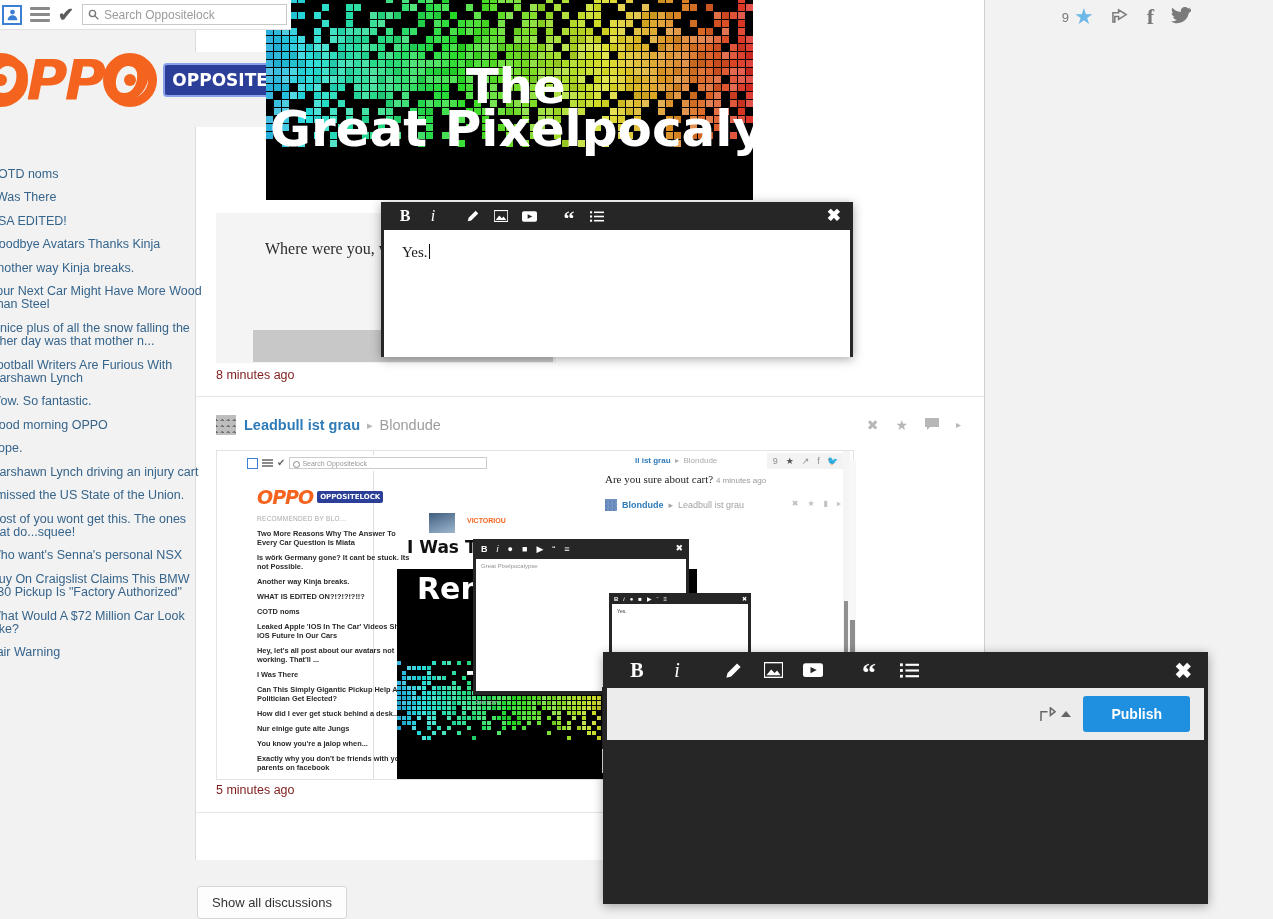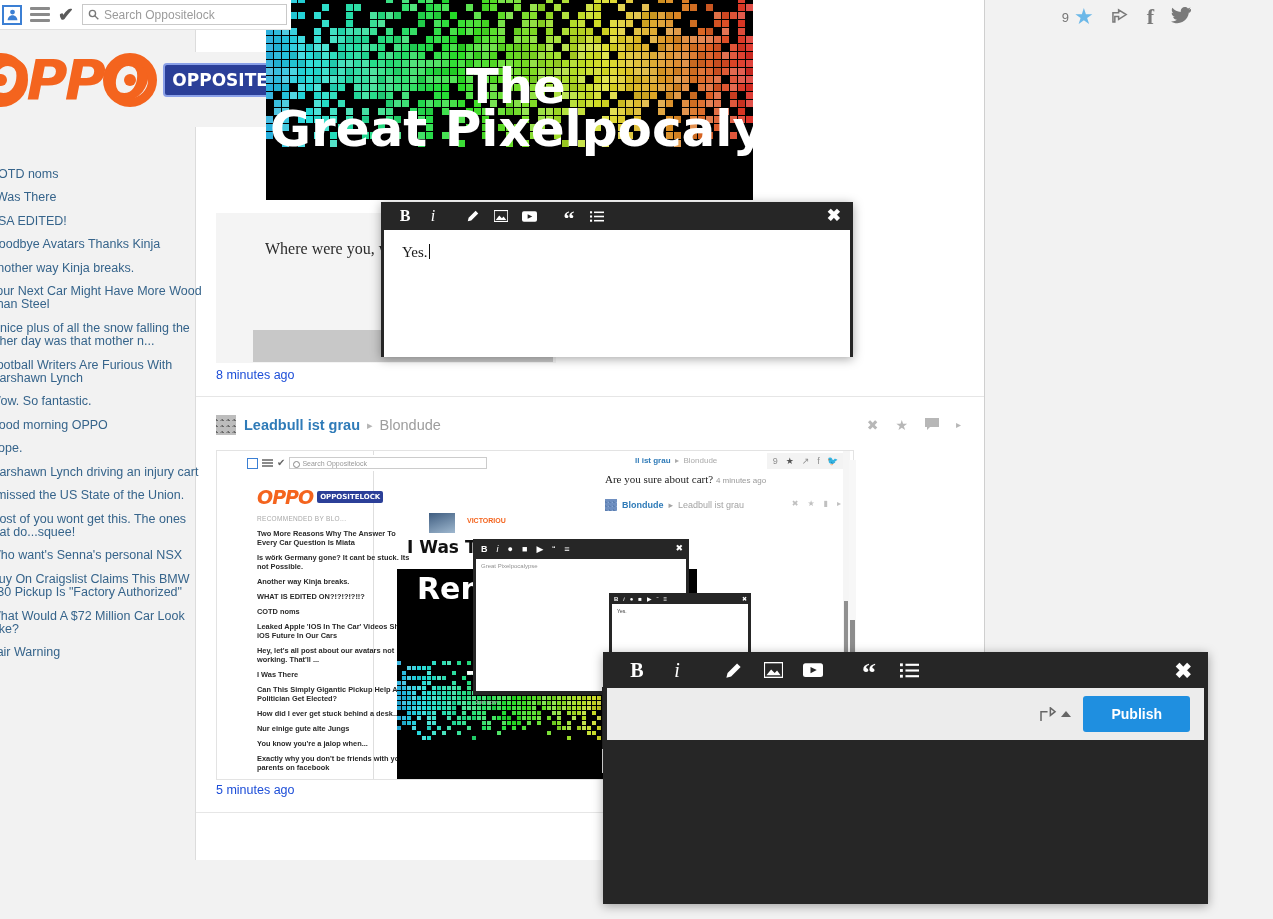--- a/index.html
+++ b/index.html
@@ -65,21 +65,21 @@
     z-index: 8; }
 
   
   .post-sub { position: absolute; left: 265px; top: 240px; font-family: "Liberation Serif", serif;
     font-size: 16px; color: #2b2b2b; white-space: nowrap; z-index: 9; }
   .post-grayblock { position: absolute; left: 253px; top: 330px; width: 300px; height: 32px;
     background: #c8c8c8; z-index: 9; }
   .panel-white { position: absolute; left: 216px; top: 213px; width: 340px; height: 150px;
     background: #f4f4f4; z-index: 9; }
 
-  .ts { position: absolute; font-size: 12.5px; color: #1d4ed8; }
+  .ts { position: absolute; font-size: 12.5px; color: #7f1d1d; }
   #ts1 { left: 216px; top: 368px; z-index: 11; }
   #ts2 { left: 216px; top: 783px; z-index: 11; }
   .rule { position: absolute; height: 1px; background: #e6e6e6; z-index: 11; }
 
   
   .cmt-head { position: absolute; left: 216px; top: 412px; width: 750px; height: 26px;
     display: flex; align-items: center; z-index: 11; }
   .avatar { width: 20px; height: 20px; flex: 0 0 auto; margin-right: 8px;
     background:
       linear-gradient(45deg,#6a6a6a 25%,transparent 25%) 0 0/6px 6px,
@@ -1882,14 +1882,15 @@
       <span class="share-btn">
         <svg width="17" height="15" viewBox="0 0 18 16">
             <path d="M1 15V5h7M11 1l5 4-5 4V1z" fill="none" stroke="#666" stroke-width="1.6"></path>
           </svg>
         <i class="caret-up"></i>
       </span>
       <button class="pub-btn">Publish</button>
     </div>
   </div>
 
+  <button class="show-all">Show all discussions</button>
 
 </div>
 
 </body></html>

